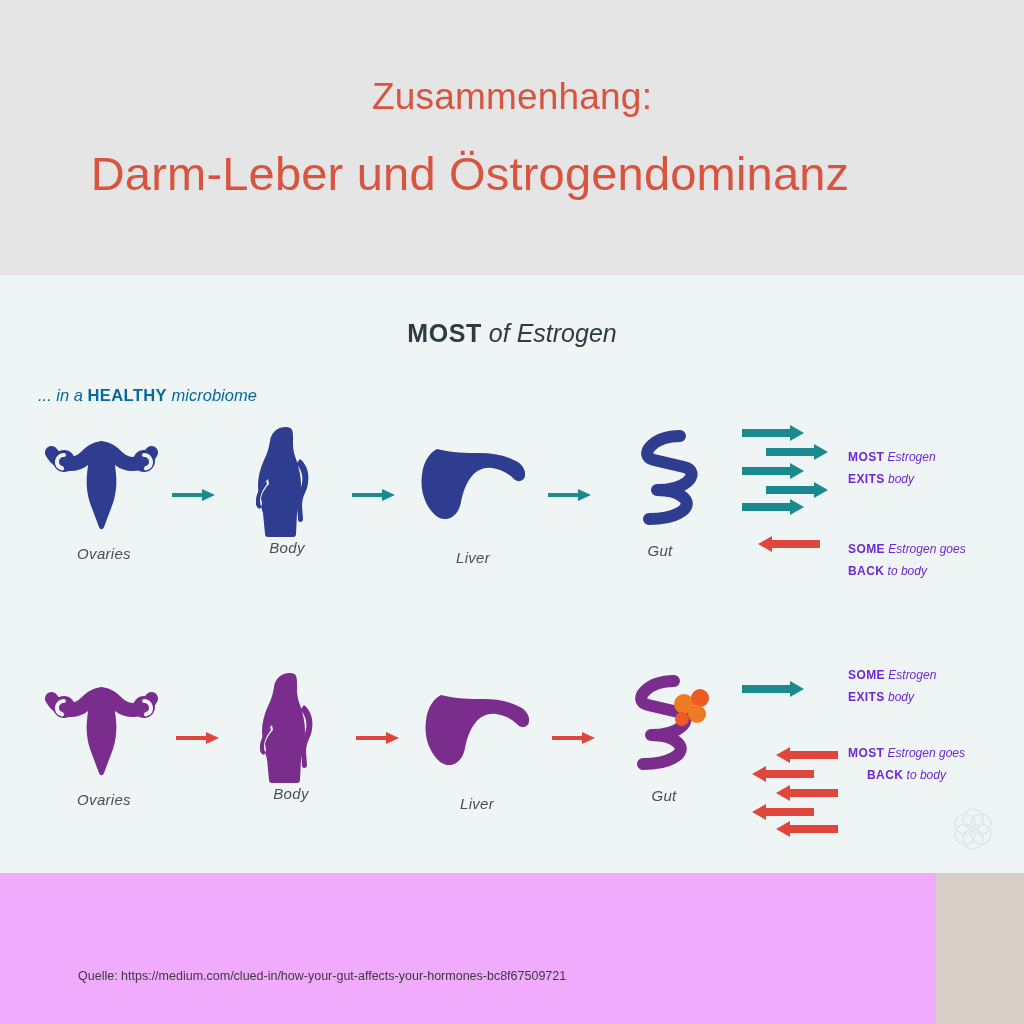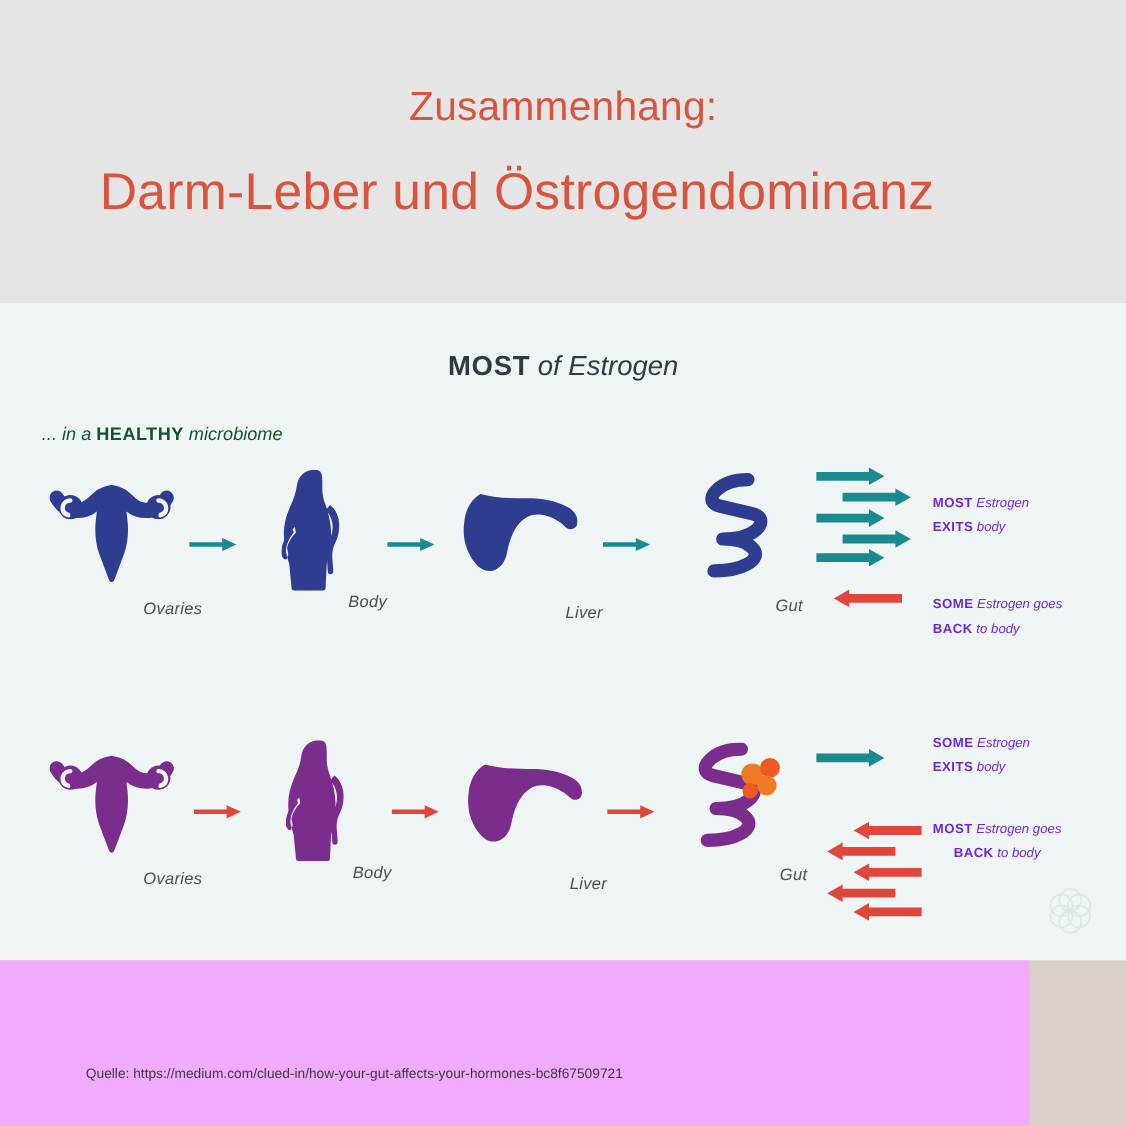--- a/index.html
+++ b/index.html
@@ -58,36 +58,36 @@
     text-align: center;
     font-size: 25px;
     color: #2f3a43;
   }
   #panel-title .b { font-weight: bold; letter-spacing: 0.6px; }
   #panel-title .i { font-style: italic; }
 
   .section-label {
     position: absolute;
     font-size: 16.5px;
-    color: #14532d;
+    color: #0369a1;
     font-style: italic;
     white-space: nowrap;
   }
   .section-label .cap {
     font-weight: bold;
     font-style: normal;
     letter-spacing: 0.4px;
   }
   #label-healthy { left: 38px; top: 111px; }
   #label-unhealthy { left: 47px; top: 358px; }
 
   
   .stage {
     position: absolute;
-    text-align: right;
+    text-align: center;
   }
   .stage .art {
     position: relative;
     width: 100%;
     height: 105px;
   }
   .stage .art svg { display: block; margin: 0 auto; }
   .stage .cap {
     font-size: 15px;
     font-style: italic;

